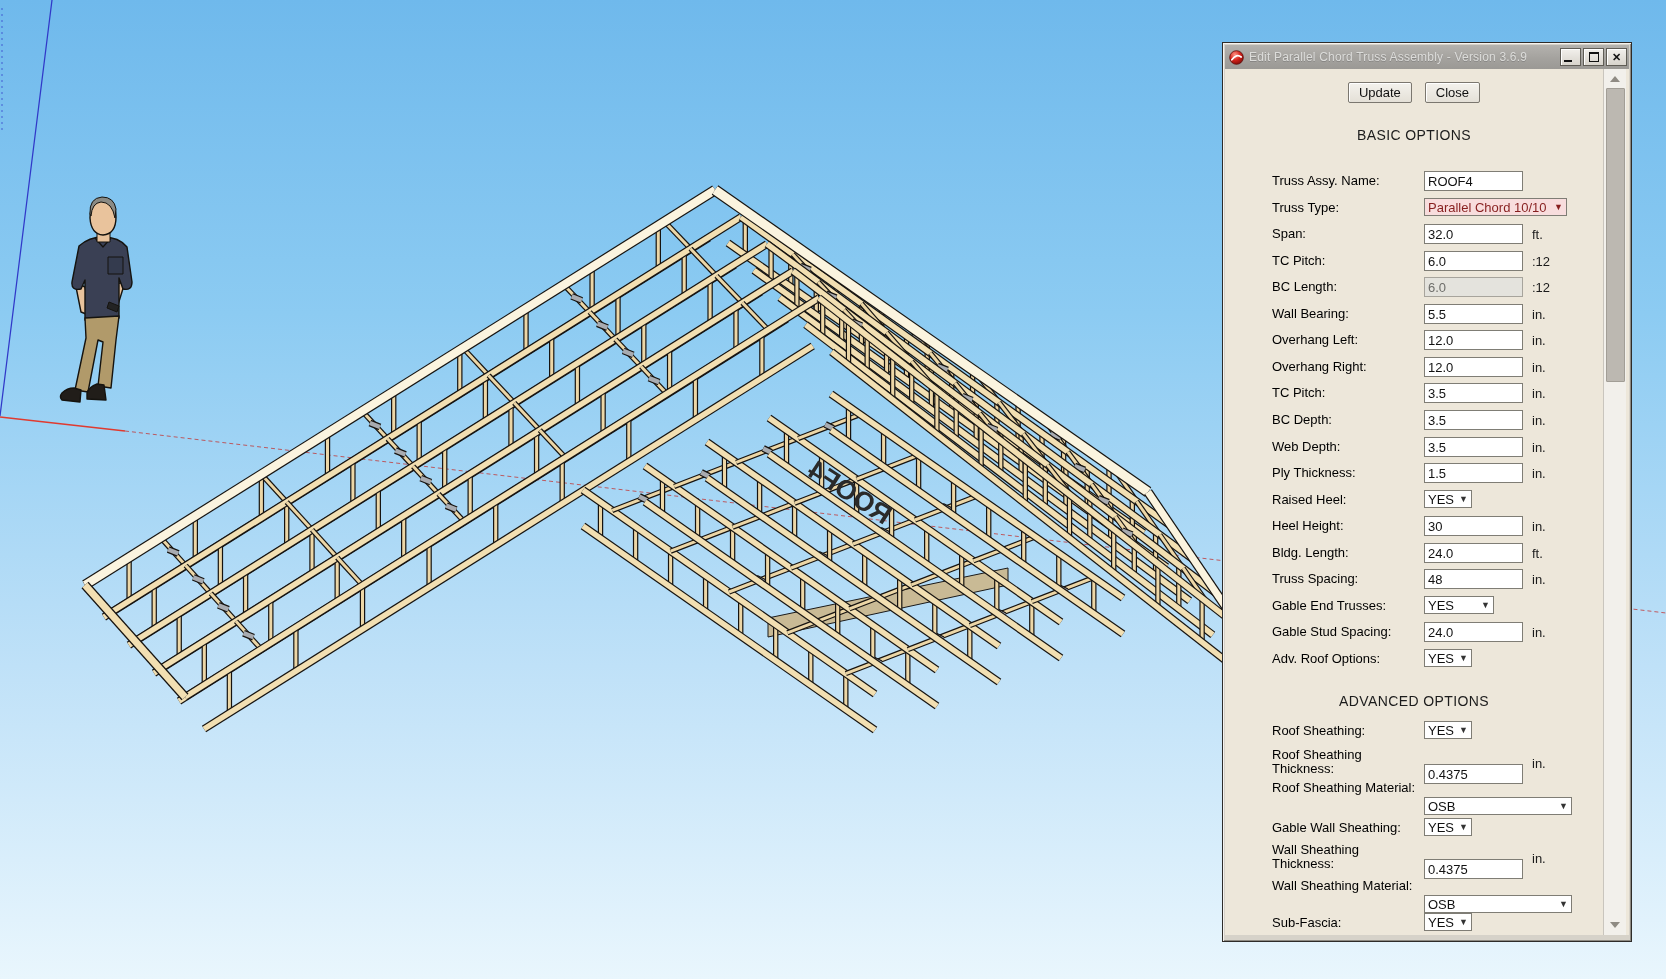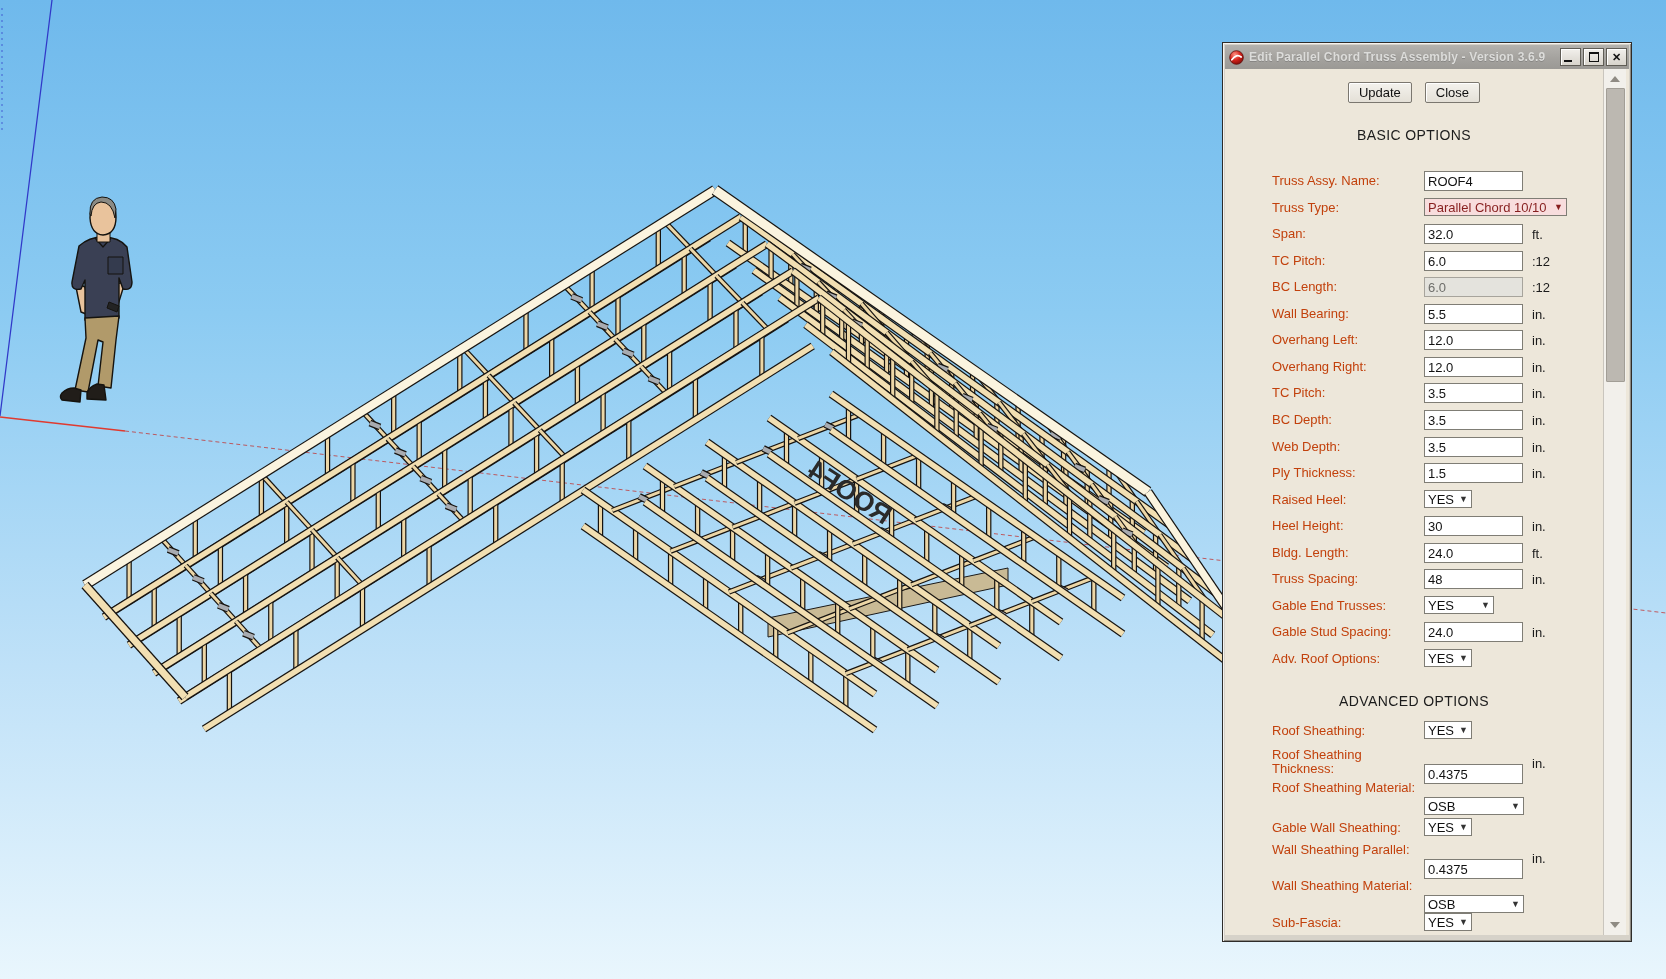--- a/index.html
+++ b/index.html
@@ -16,21 +16,21 @@
     background:#d6d2c9;border:1px solid #2e2c29;
     box-shadow:inset 1px 1px 0 #f5f3ef, inset -1px -1px 0 #8e8a82;
     padding:2px;box-sizing:content-box;
   }
   .titlebar{
     height:24px;background:linear-gradient(180deg,#b4b2ae 0%,#a3a19d 60%,#9b9995 100%);
     display:flex;align-items:center;position:relative;
   }
   .title-icon{width:15px;height:15px;margin:0 5px 0 4px;flex:0 0 auto;}
   .title-text{
-    font-size:12px;font-weight:bold;color:#dcdcda;letter-spacing:.2px;
+    font-size:12px;font-weight:normal;color:#dcdcda;letter-spacing:.2px;
     white-space:nowrap;overflow:hidden;flex:1;
     text-shadow:0 1px 0 rgba(90,90,90,.35);
   }
   .win-btns{display:flex;gap:2px;margin-right:2px;}
   .win-btn{
     width:19px;height:16px;background:linear-gradient(#f2f0ec,#d8d4cc);
     border:1px solid #5f5c55;box-shadow:inset 1px 1px 0 #fff;
     position:relative;cursor:default;display:flex;align-items:center;justify-content:center;
     font-size:11px;font-weight:bold;color:#111;line-height:1;
   }
@@ -47,40 +47,40 @@
     height:21px;padding:0 10px;font-family:"Liberation Sans",sans-serif;font-size:13px;color:#111;
     background:linear-gradient(#f4f2ed,#e4e0d7);border:1px solid #7b776f;
     box-shadow:inset 1px 1px 0 #fff;border-radius:2px;
   }
   .sec-head{
     position:absolute;left:0;width:100%;text-align:center;
     font-size:14px;color:#1c1c1c;letter-spacing:.4px;
   }
   .row{position:absolute;left:0;width:100%;height:20px;}
   .row label{
-    position:absolute;left:47px;top:3px;width:150px;font-size:13px;color:#c2410c;line-height:14px;
+    position:absolute;left:47px;top:3px;width:150px;font-size:13px;color:#000000;line-height:14px;
   }
   .row .field{position:absolute;left:199px;top:0;}
   .row .unit{position:absolute;left:307px;top:3px;font-size:13px;color:#1b1b1b;}
   .row.tall{height:30px;}
   .row.tall label{top:0px;}
   .row.tall .field{top:16px;}
   .row.tall .unit{top:8px;}
 
   input.txt{
     width:91px;height:16px;border:1px solid #7f7d75;background:#fff;
     font-family:"Liberation Sans",sans-serif;font-size:13px;color:#111;padding:1px 3px;
   }
   input.txt:disabled{background:#e4e3dd;color:#6e6e6a;border-color:#a7a49c;}
   .sel{
     height:18px;border:1px solid #7f7d75;background:#fff;display:flex;align-items:center;
     font-size:13px;color:#111;padding:0 3px;justify-content:space-between;box-sizing:border-box;
   }
   .sel .arr{font-size:9px;color:#333;margin-left:4px;}
-  .sel.s{width:48px;} .sel.m{width:70px;} .sel.l{width:100px;}
+  .sel.s{width:48px;} .sel.m{width:70px;} .sel.l{width:148px;}
   .sel.pink{width:143px;background:#f8dddd;color:#871f1f;}
   .sel.pink .arr{color:#871f1f;}
 
   
   .scrollbar{width:22px;background:#f2f0eb;border-left:1px solid #c9c5bd;position:relative;flex:0 0 auto;}
   .sb-up,.sb-down{position:absolute;left:0;width:100%;height:16px;display:flex;align-items:center;justify-content:center;}
   .sb-up{top:2px;} .sb-down{bottom:2px;}
   .tri-up{width:0;height:0;border-left:5px solid transparent;border-right:5px solid transparent;border-bottom:6px solid #8f8b83;}
   .tri-down{width:0;height:0;border-left:5px solid transparent;border-right:5px solid transparent;border-top:6px solid #8f8b83;}
   .sb-thumb{position:absolute;left:2px;top:19px;width:17px;height:292px;background:#bcb8b1;border:1px solid #a29e96;border-radius:1px;}
@@ -815,21 +815,21 @@
         </div>
       </div>
       <div class="row" style="top:749px">
         <label>Gable Wall Sheathing:</label>
         <div class="sel s field">
           <span>YES</span>
             <span class="arr">▼</span>
         </div>
       </div>
       <div class="row tall" style="top:774px">
-        <label>Wall Sheathing Parallel:</label>
+        <label>Wall Sheathing Thickness:</label>
         <input class="txt field" value="0.4375" style="">
         <span class="unit">in.</span>
       </div>
       <div class="row tall" style="top:810px">
         <label>Wall Sheathing Material:</label>
         <div class="sel l field">
           <span>OSB</span>
             <span class="arr">▼</span>
         </div>
       </div>

